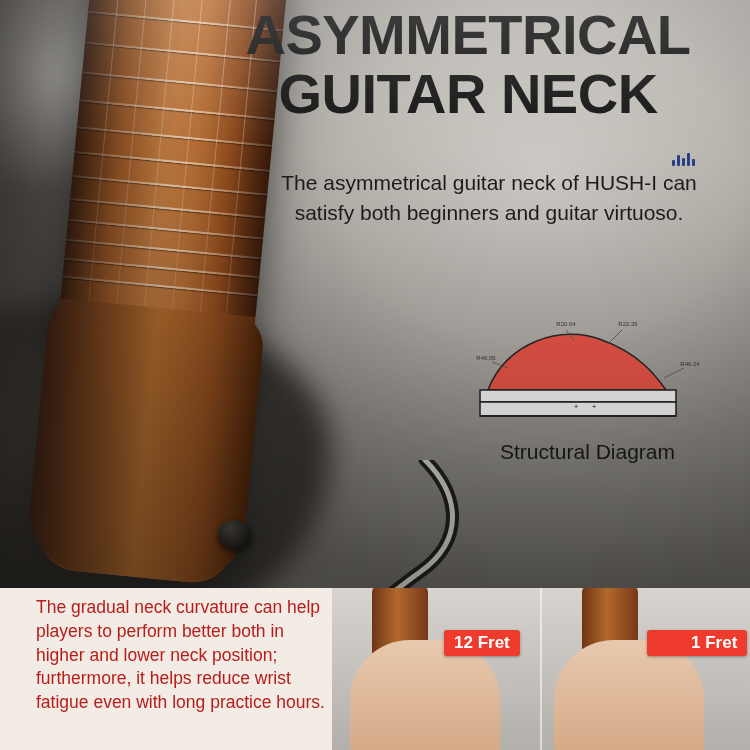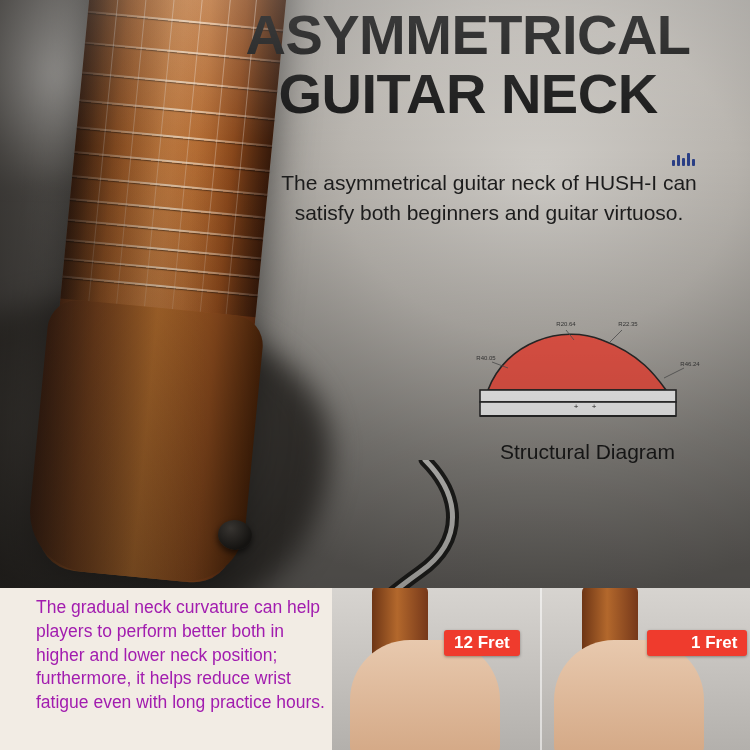--- a/index.html
+++ b/index.html
@@ -106,21 +106,21 @@
     position:absolute;left:470px;top:440px;width:235px;text-align:center;
     font-size:21px;color:#1b1b1b;
   }
 
   
   .bottom{
     position:absolute;left:0;top:588px;width:750px;height:162px;background:#f2ece4;
   }
   .bottom-text{
     position:absolute;left:36px;top:8px;width:292px;
-    font-size:17.5px;line-height:1.36;color:#a21caf;
+    font-size:17.5px;line-height:1.36;color:#b91c1c;
   }
   .bottom-photos{
     position:absolute;left:332px;top:0;width:418px;height:162px;
     background:linear-gradient(to bottom,#d7d4d0,#b3b0ac);
     overflow:hidden;
   }
   .hand{
     position:absolute;bottom:-10px;width:150px;height:120px;
     background:linear-gradient(to bottom,#e8c9ae,#d3a784);
     border-radius:60px 60px 14px 14px;

